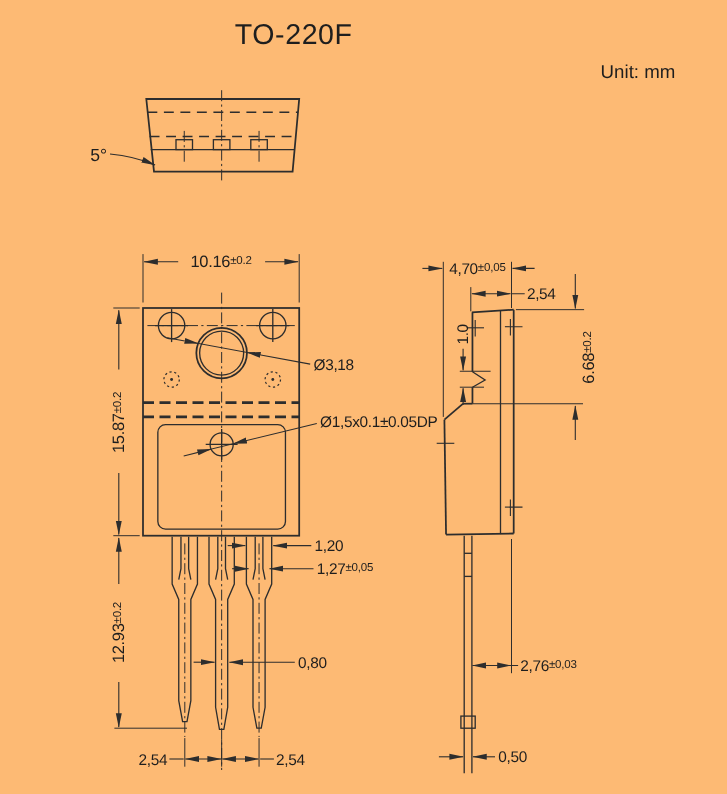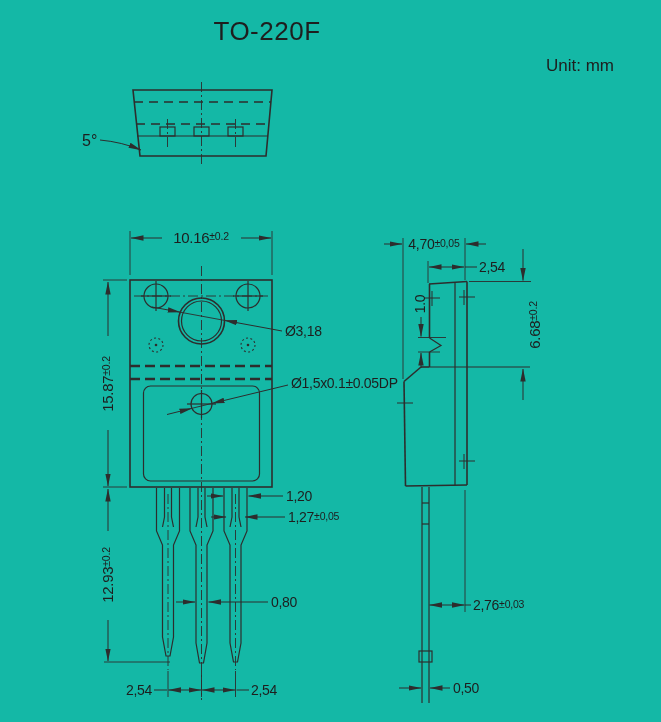--- a/index.html
+++ b/index.html
@@ -1,16 +1,16 @@
 <!DOCTYPE html>
 <html><head>
 <meta charset="utf-8">
 <style>
   html,body{margin:0;padding:0;background:#ffffff;}
-  .canvas{position:relative;width:661px;height:722px;background:#14b8a6;overflow:hidden;
+  .canvas{position:relative;width:661px;height:722px;background:#fdba74;overflow:hidden;
           font-family:"Liberation Sans", sans-serif;}
   svg{display:block;}
   svg text{fill:#1e1e1e;font-family:"Liberation Sans", sans-serif;}
   .title{font-size:26px;letter-spacing:0.5px;}
   .unit{font-size:17px;}
   .dim{font-size:15px;letter-spacing:-0.3px;}
   .dim-s{font-size:14px;letter-spacing:-0.3px;}
   .tol{font-size:10.5px;letter-spacing:-0.2px;}
   .ang{font-size:16px;}
   .outline{stroke:#2d2d2d;stroke-width:1.6;fill:none;}

